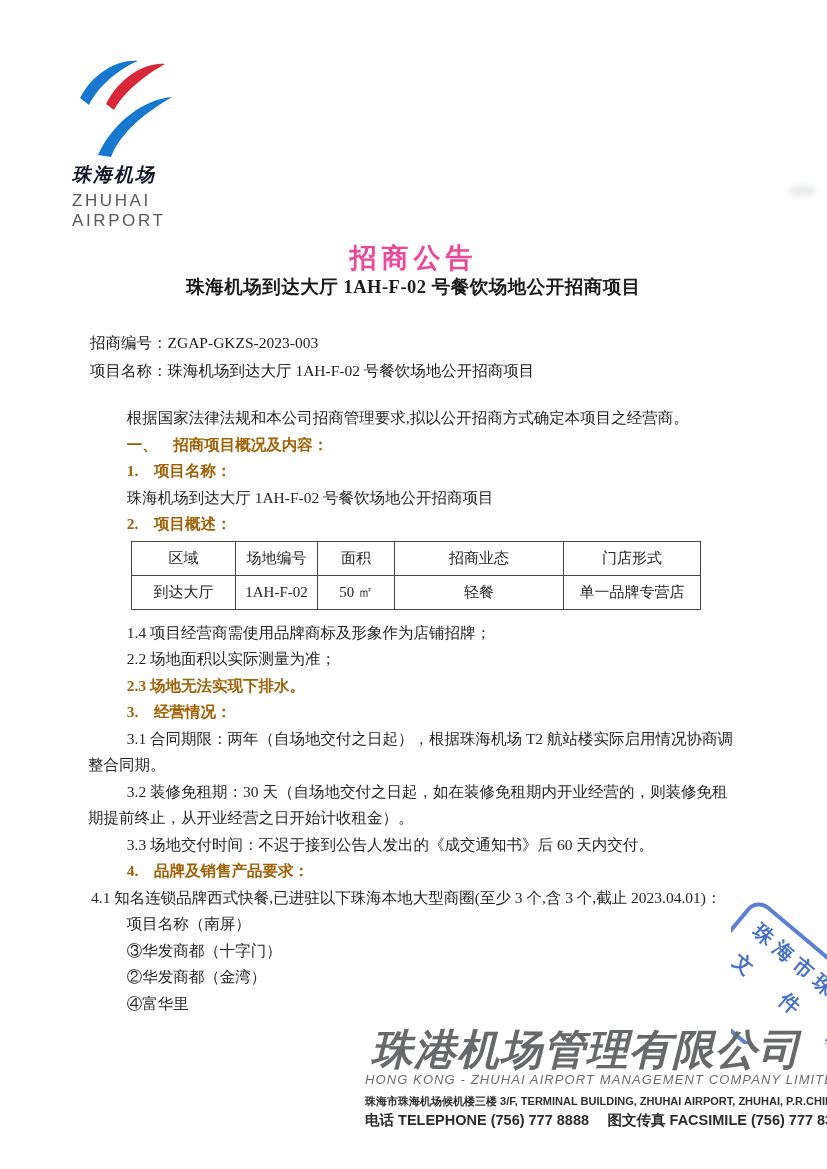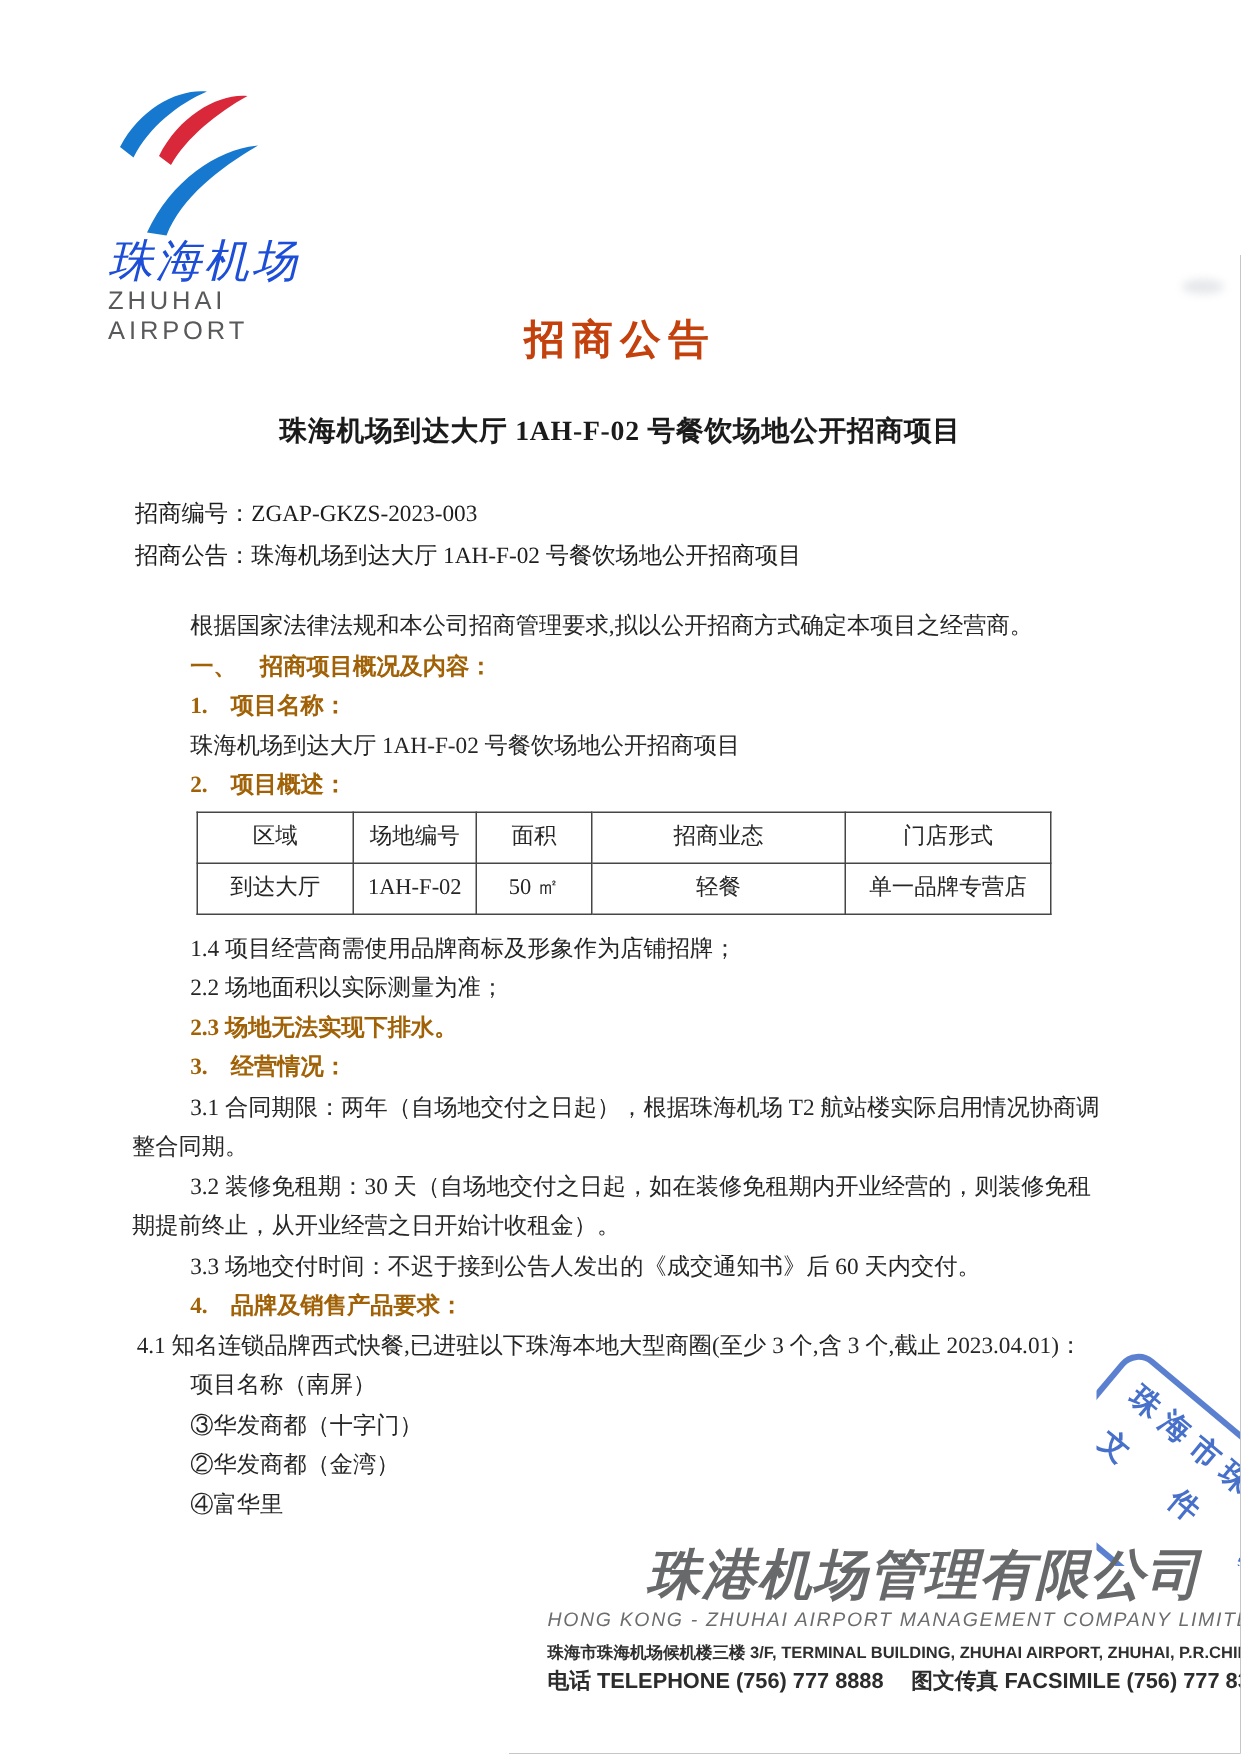--- a/index.html
+++ b/index.html
@@ -8,43 +8,43 @@
     width:827px;height:1169px;
     margin:0 auto;
     background:#ffffff;
     overflow:hidden;
     font-family:"Liberation Serif","DejaVu Serif",serif;
     color:#262626;
   }
   
   .logo{position:absolute;left:72px;top:58px;width:160px;}
   .logo-marks{display:block;}
-  .logo-cn{font-size:30px;font-weight:normal;font-style:italic;color:#1d4ed8;letter-spacing:2px;margin-top:2px;line-height:30px;}
+  .logo-cn{font-size:19px;font-weight:bold;font-style:italic;color:#0f172a;letter-spacing:2px;margin-top:2px;line-height:30px;}
   .logo-en{font-size:17px;color:#58595b;letter-spacing:2.6px;margin-top:1px;font-family:"Liberation Sans","DejaVu Sans",sans-serif;}
   
-  .doc-title{position:absolute;left:0;top:208px;width:100%;text-align:center;
-    font-size:27px;font-weight:bold;color:#c2410c;letter-spacing:5px;}
+  .doc-title{position:absolute;left:0;top:240px;width:100%;text-align:center;
+    font-size:27px;font-weight:bold;color:#ec4899;letter-spacing:5px;}
   .doc-subtitle{position:absolute;left:0;top:274px;width:100%;text-align:center;
     font-size:18.5px;font-weight:bold;color:#1b1b1b;letter-spacing:0.5px;}
   
   .meta{position:absolute;left:90px;top:329px;font-size:15.5px;font-weight:normal;color:#1d1d1d;line-height:28px;}
   .meta div{white-space:pre-wrap;}
   
   .body{position:absolute;left:88px;top:405px;width:654px;font-size:15.5px;line-height:26.5px;color:#262626;}
   .body p{margin:0;white-space:pre-wrap;}
   .b{font-weight:bold;color:#a16207;}
   .ind{text-indent:2.5em;}
   .ind41{text-indent:0.2em;}
   
   table.spec{border-collapse:collapse;margin:3px 0 10px 43px;table-layout:fixed;}
   table.spec td{border:1.5px solid #464646;text-align:center;vertical-align:middle;
     font-size:15px;color:#262626;height:33px;padding:0 2px;overflow:hidden;}
   
   .footer{position:absolute;right:26px;top:1030px;width:436px;text-align:right;}
-  .f-company-cn{font-size:36px;font-weight:bold;font-style:italic;color:#68696b;letter-spacing:1px;line-height:40px;white-space:nowrap;}
+  .f-company-cn{font-size:42px;font-weight:bold;font-style:italic;color:#68696b;letter-spacing:1px;line-height:40px;white-space:nowrap;}
   .f-company-en{font-size:13px;font-style:italic;color:#6b6c6e;letter-spacing:1.1px;margin-top:2px;white-space:nowrap;
     font-family:"Liberation Sans","DejaVu Sans",sans-serif;}
   .f-address{font-size:11px;font-weight:bold;color:#2f2f2f;margin-top:7px;white-space:nowrap;
     font-family:"Liberation Sans","DejaVu Sans",sans-serif;}
   .f-phone{font-size:14.5px;font-weight:bold;color:#2c2c2c;margin-top:2px;white-space:pre;
     font-family:"Liberation Sans","DejaVu Sans",sans-serif;}
   
   .stamp-wrap{position:absolute;top:886px;right:0;width:96px;height:158px;overflow:hidden;pointer-events:none;}
   .stamp-box{position:absolute;left:26px;top:10px;width:230px;height:106px;
     border:4px solid rgba(56,100,198,0.88);border-radius:16px;
@@ -70,21 +70,21 @@
     </svg>
     <div class="logo-cn">珠海机场</div>
     <div class="logo-en">ZHUHAI  AIRPORT</div>
   </div>
 
   <div class="doc-title">招商公告</div>
   <div class="doc-subtitle">珠海机场到达大厅 1AH-F-02 号餐饮场地公开招商项目</div>
 
   <div class="meta">
     <div><span>招商编号：</span><span>ZGAP-GKZS-2023-003</span></div>
-    <div><span>招商公告：</span><span>珠海机场到达大厅 1AH-F-02 号餐饮场地公开招商项目</span></div>
+    <div><span>项目名称：</span><span>珠海机场到达大厅 1AH-F-02 号餐饮场地公开招商项目</span></div>
   </div>
 
   <div class="body">
     <p class="ind">根据国家法律法规和本公司招商管理要求,拟以公开招商方式确定本项目之经营商。</p>
     <p class="ind b">一、　招商项目概况及内容：</p>
     <p class="ind b">1.　项目名称：</p>
     <p class="ind">珠海机场到达大厅 1AH-F-02 号餐饮场地公开招商项目</p>
     <p class="ind b">2.　项目概述：</p>
 
     <table class="spec">

